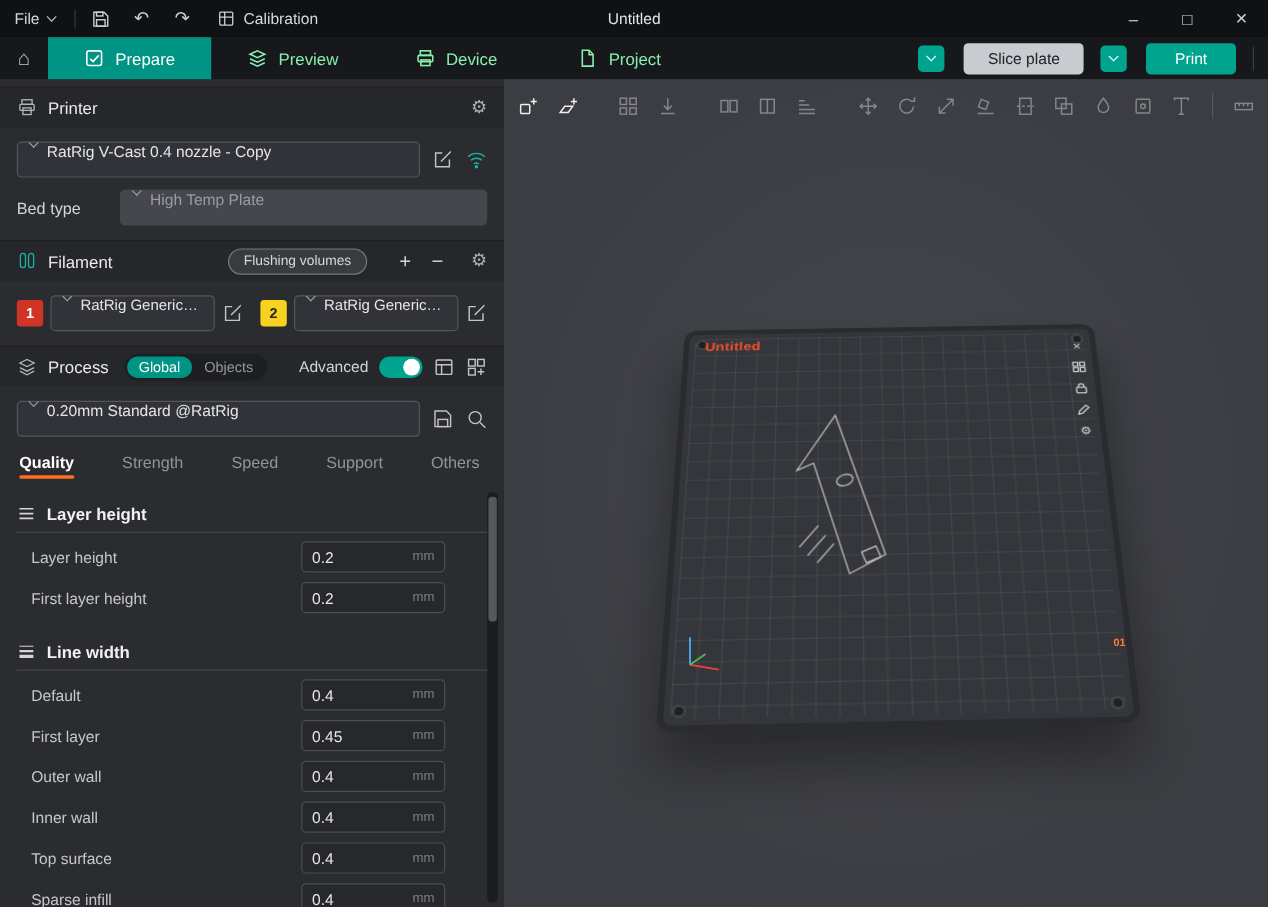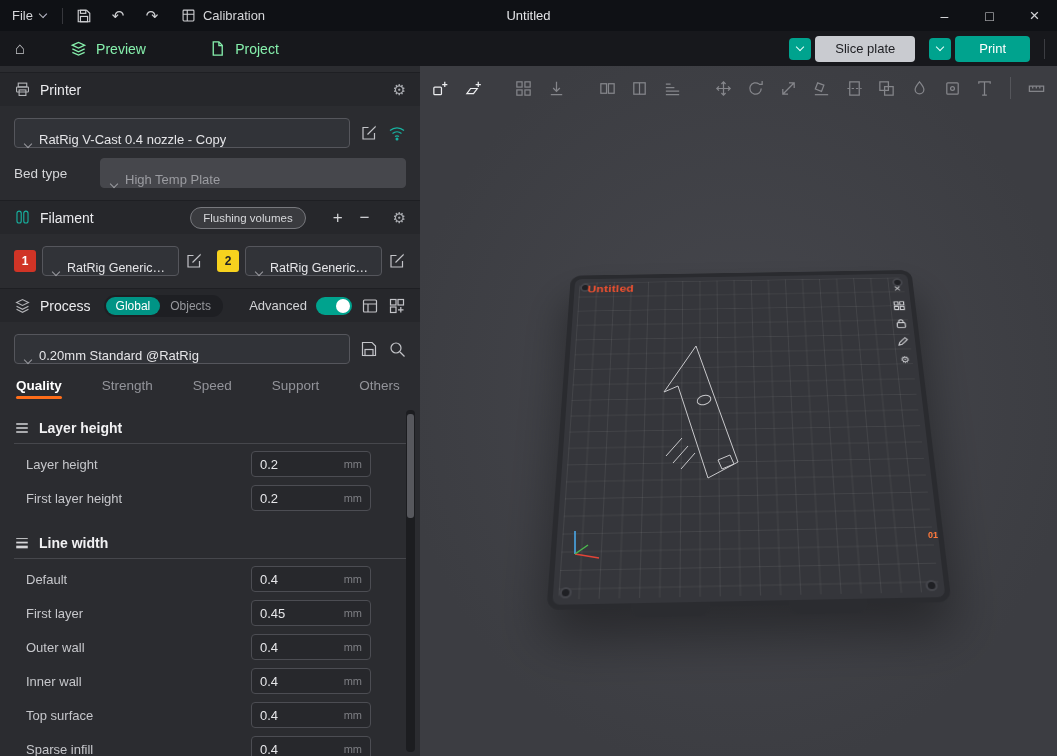--- a/index.html
+++ b/index.html
@@ -24,36 +24,36 @@
   .tb-win{margin-left:auto;display:flex;height:100%;position:relative;z-index:2}
   .tb-win button{width:45px;height:100%;display:flex;align-items:center;justify-content:center;font-size:14px;color:#d2d3d6}
 
   
   .tabbar{position:absolute;top:31px;left:0;right:0;height:35px;background:#17181c;display:flex;align-items:stretch}
   .home-btn{width:40px;display:flex;align-items:center;justify-content:center;font-size:17px;color:#c6c7ca}
   .tab{width:136px;display:flex;align-items:center;justify-content:center;gap:9px;color:#86efac;font-size:14px}
   .tab svg{width:17px;height:17px;stroke:currentColor;fill:none;stroke-width:1.4}
   .tab.active{background:#009485;color:#fff}
   .nav-right{margin-left:auto;display:flex;align-items:center;gap:14px;padding-right:12px}
-  .split-btn{display:flex;align-items:center;gap:4px}
+  .split-btn{display:flex;align-items:center;gap:16px}
   .chev-sq{width:22px;height:22px;background:#00a38e;border-radius:4px;display:flex;align-items:center;justify-content:center}
   .action-btn{height:26px;border-radius:4px;font-size:13px;display:flex;align-items:center;padding:0 20px}
   .slice-btn{background:#c9cbd0;color:#202125}
   .print-btn{background:#00a38e;color:#fff;padding:0 24px}
   .nav-sep{width:1px;height:20px;background:#3c3d42}
 
   
   .sidebar{position:absolute;top:72px;left:0;width:420px;bottom:0;background:#2b2c30;overflow:hidden}
   .sec-header{height:34px;display:flex;align-items:center;gap:9px;padding:0 14px;background:#26272b;border-top:1px solid #1e1f23}
   .sec-header .stitle{font-size:14px;color:#ebebee}
   .sec-header svg{width:17px;height:17px;stroke:#b4b5b9;fill:none;stroke-width:1.3}
   .sec-header svg.teal{stroke:#17b2a0}
   .gear{margin-left:auto;font-size:15px;color:#a9abb0;line-height:1}
   .sec-body{padding:12px 14px}
-  .combo{display:flex;align-items:flex-end;gap:8px;height:30px;background:#313338;border:1px solid #55565c;
+  .combo{display:flex;align-items:flex-start;gap:8px;height:30px;background:#313338;border:1px solid #55565c;
          border-radius:4px;padding:0 10px;color:#e5e5e8;font-size:13px;min-width:0}
   .combo .chev{border-color:#9b9ca1;flex:none}
   .combo .ctext{white-space:nowrap;overflow:hidden;text-overflow:ellipsis}
   .row{display:flex;align-items:center;gap:10px}
   .icon-s{width:18px;height:18px;color:#c3c4c8;flex:none}
   .icon-s svg{width:18px;height:18px;stroke:currentColor;fill:none;stroke-width:1.2}
   .bed-row{margin-top:10px}
   .bed-label{width:76px;color:#d5d6d9;font-size:13.5px}
   .combo.gray{background:#46474c;border-color:#46474c;color:#9b9ca1}
   .pill{border:1px solid #77787d;background:#3a3b3f;border-radius:12px;padding:4px 12px;font-size:11.5px;color:#d7d8db;margin-left:auto}
@@ -163,27 +163,42 @@
       <button>
           <span style="font-size:17px">×</span>
         </button>
     </div>
   </header>
 
   <nav class="tabbar">
     <button class="home-btn">
       <span>⌂</span>
     </button>
+    <div class="tab active">
+      <svg viewBox="0 0 18 18">
+        <rect x="2.5" y="2.5" width="13" height="13" rx="2"></rect>
+          <path d="M5.5 9.5l2.5 2.5 5-5.5"></path>
+      </svg>
+      <span>Prepare</span>
+    </div>
     <div class="tab">
       <svg viewBox="0 0 18 18">
         <path d="M2.5 5.5L9 2.5l6.5 3L9 8.5z"></path>
           <path d="M2.5 9.5L9 12.5l6.5-3"></path>
           <path d="M2.5 13L9 16l6.5-3"></path>
       </svg>
       <span>Preview</span>
+    </div>
+    <div class="tab">
+      <svg viewBox="0 0 18 18">
+        <rect x="4.5" y="2.5" width="9" height="4"></rect>
+          <rect x="2.5" y="6.5" width="13" height="5.5" rx="1"></rect>
+          <rect x="5" y="10.5" width="8" height="5"></rect>
+      </svg>
+      <span>Device</span>
     </div>
     <div class="tab">
       <svg viewBox="0 0 18 18">
         <path d="M4.5 2h6l3.5 3.5V16h-9.5z"></path>
           <path d="M10.5 2v4h3.5"></path>
       </svg>
       <span>Project</span>
     </div>
     <div class="nav-right">
       <div class="split-btn">

